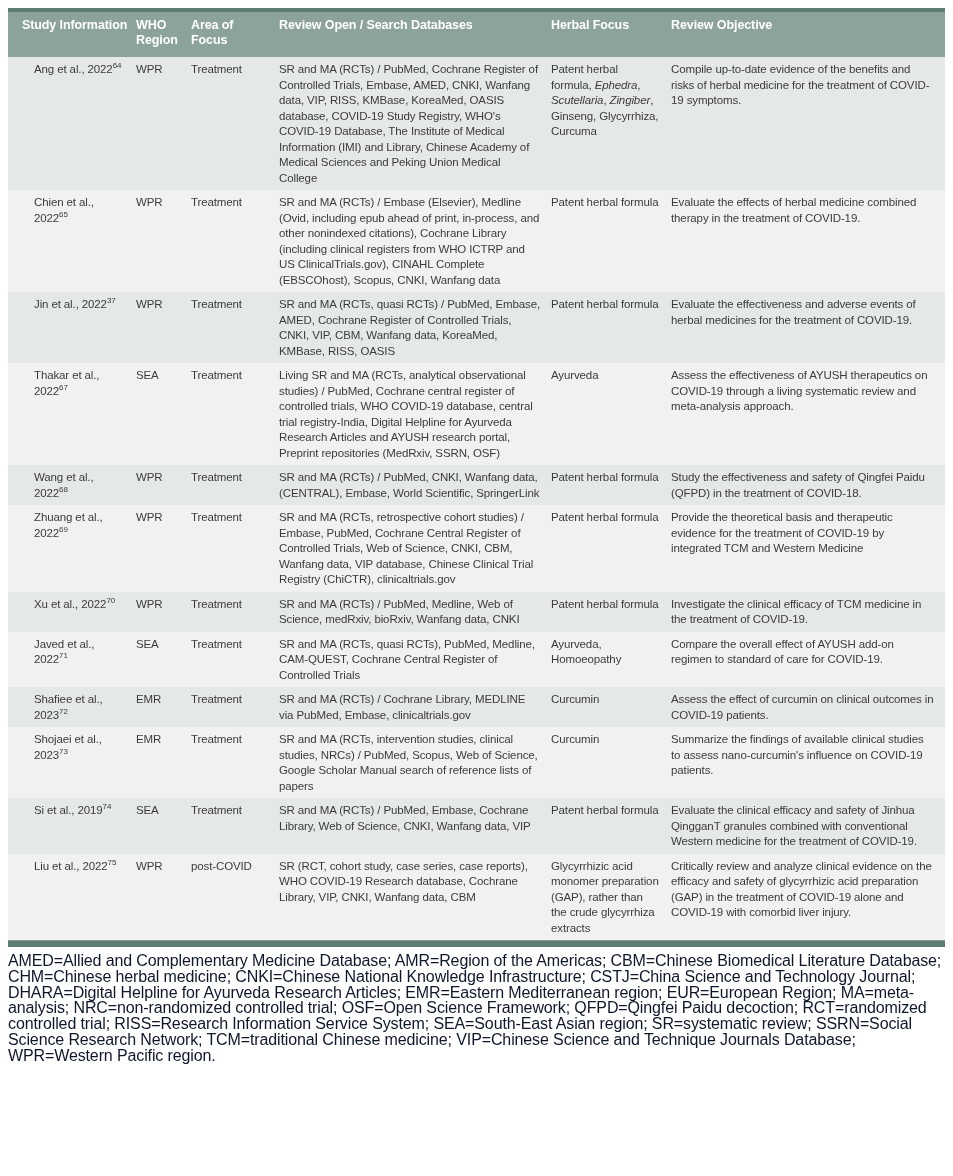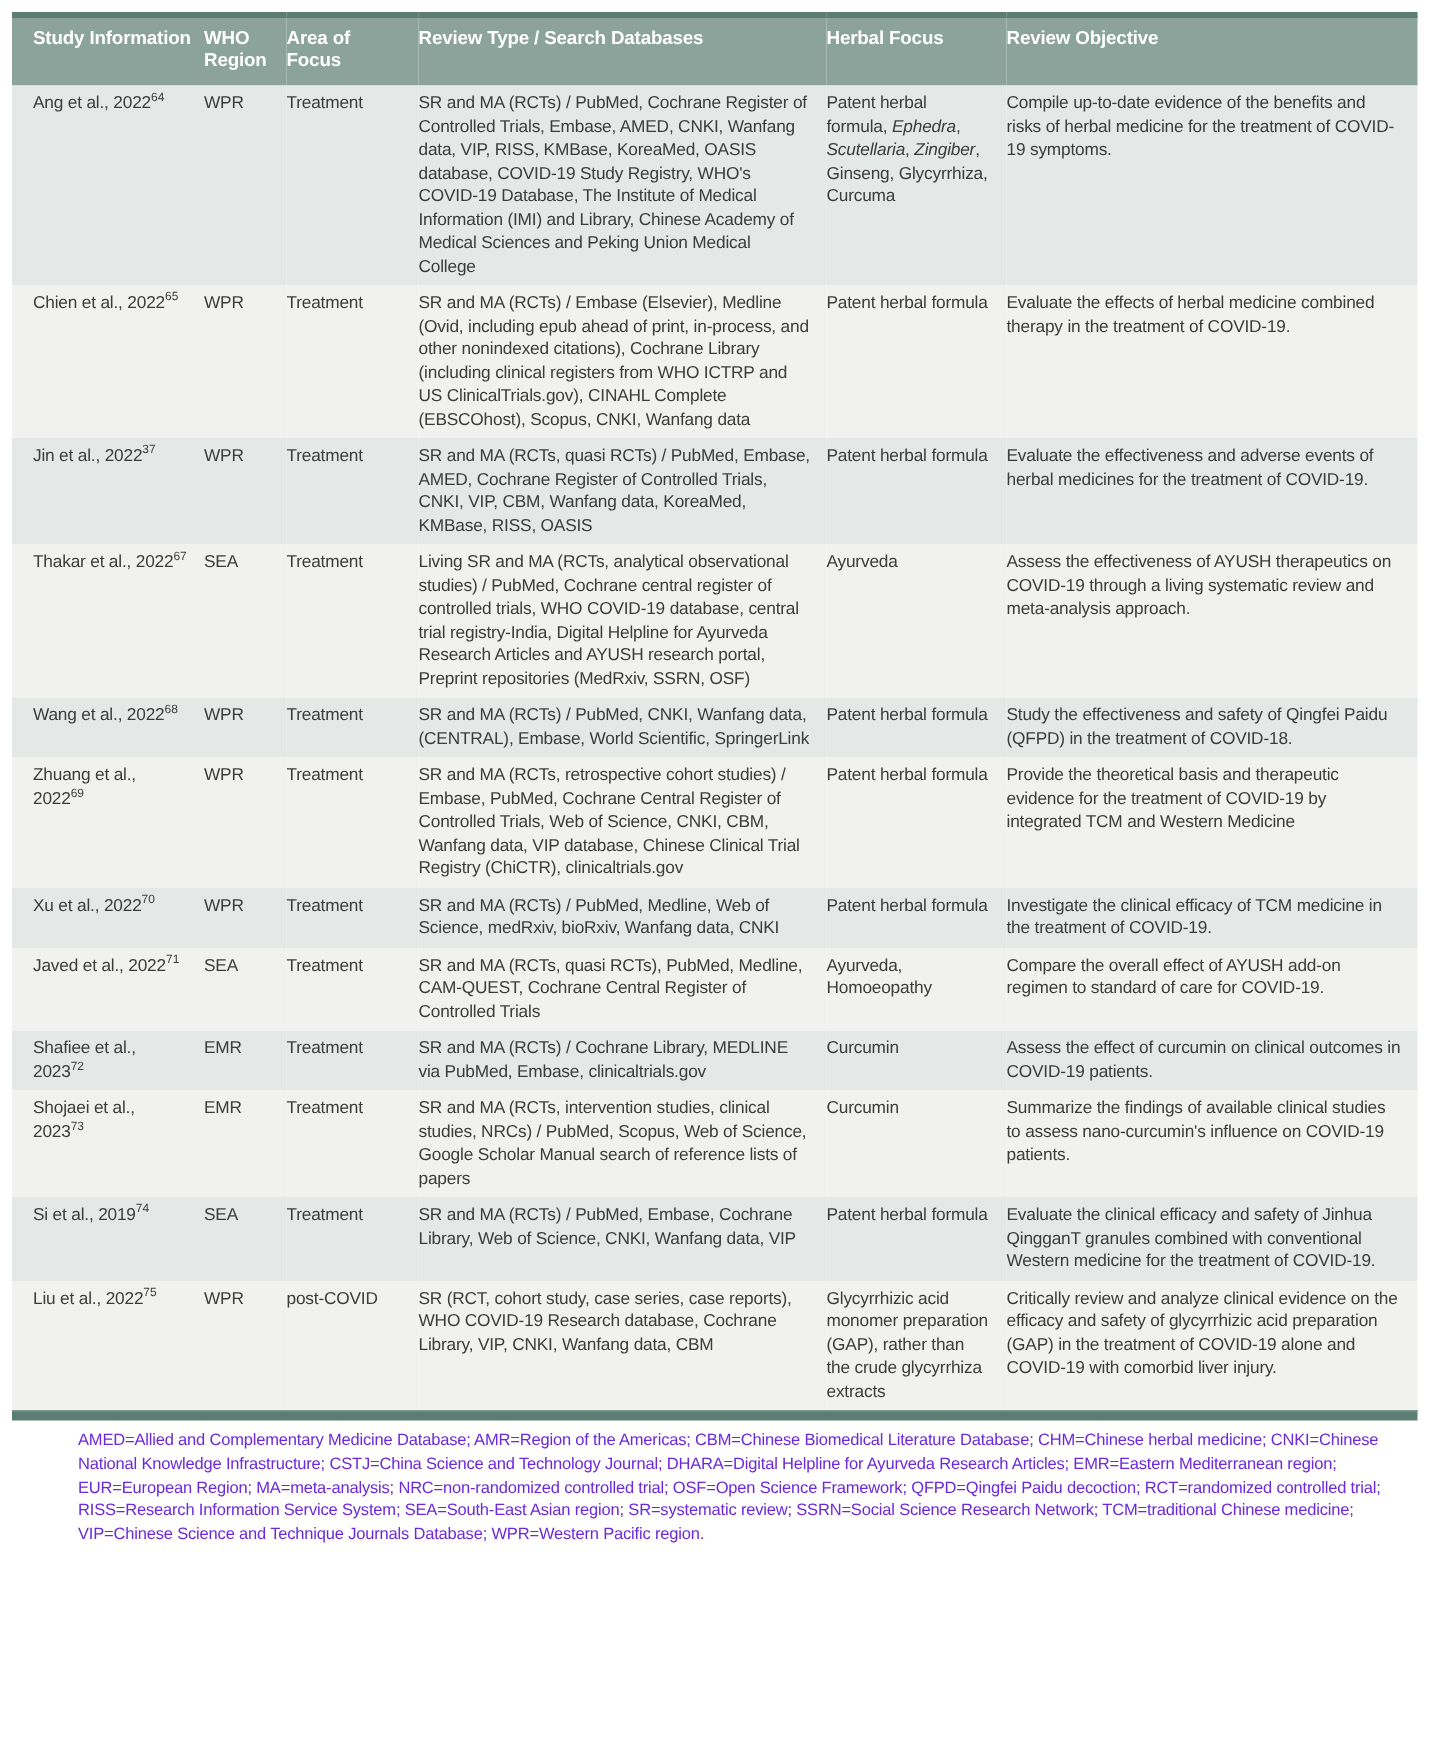--- a/index.html
+++ b/index.html
@@ -34,42 +34,41 @@
   thead th:first-child { padding-left: 14px; }
   tbody td {
     vertical-align: top;
     font-size: 11.5px;
     line-height: 15.5px;
     color: #3b3b3b;
     padding: 5px 10px 4px 0;
     letter-spacing: -0.12px;
     word-wrap: break-word;
   }
-  tbody td:first-child { padding-left: 14px; }
+  tbody td:first-child { padding-left: 26px; }
   tbody tr:nth-child(odd)  { background: #e4e9e7; }
   tbody tr:nth-child(even) { background: #f1f2f0; }
   sup.ref {
     font-size: 8px;
     line-height: 0;
     vertical-align: super;
     letter-spacing: 0;
   }
   .italic { font-style: italic; }
   .bottom-bar {
     height: 6px;
     background: #5c7d73;
     border-top: 1px solid #7d988f;
   }
   .footnote {
-    font-size: 11px;
+    font-size: 16px;
     line-height: 15.8px;
-    color: #6d28d9;
+    color: #0f172a;
     letter-spacing: -0.12px;
     padding-top: 6px;
-    margin-left: 44px;
   }
 </style>
 </head>
 <body>
 
 <div class="page">
 
   <table class="studies">
     <colgroup>
       <col style="width:128px">
@@ -77,21 +76,21 @@
       <col style="width:88px">
       <col style="width:272px">
       <col style="width:120px">
       <col>
     </colgroup>
     <thead>
       <tr>
         <th>Study Information</th>
         <th>WHO Region</th>
         <th>Area of Focus</th>
-        <th>Review Type / Search Databases</th>
+        <th>Review Open / Search Databases</th>
         <th>Herbal Focus</th>
         <th>Review Objective</th>
       </tr>
     </thead>
     <tbody>
         <tr>
           <td>Ang et al., 2022<sup class="ref">64</sup></td>
           <td>WPR</td>
           <td>Treatment</td>
           <td>SR and MA (RCTs) / PubMed, Cochrane Register of Controlled Trials, Embase, AMED, CNKI, Wanfang data, VIP, RISS, KMBase, KoreaMed, OASIS database, COVID-19 Study Registry, WHO's COVID-19 Database, The Institute of Medical Information (IMI) and Library, Chinese Academy of Medical Sciences and Peking Union Medical College</td>

